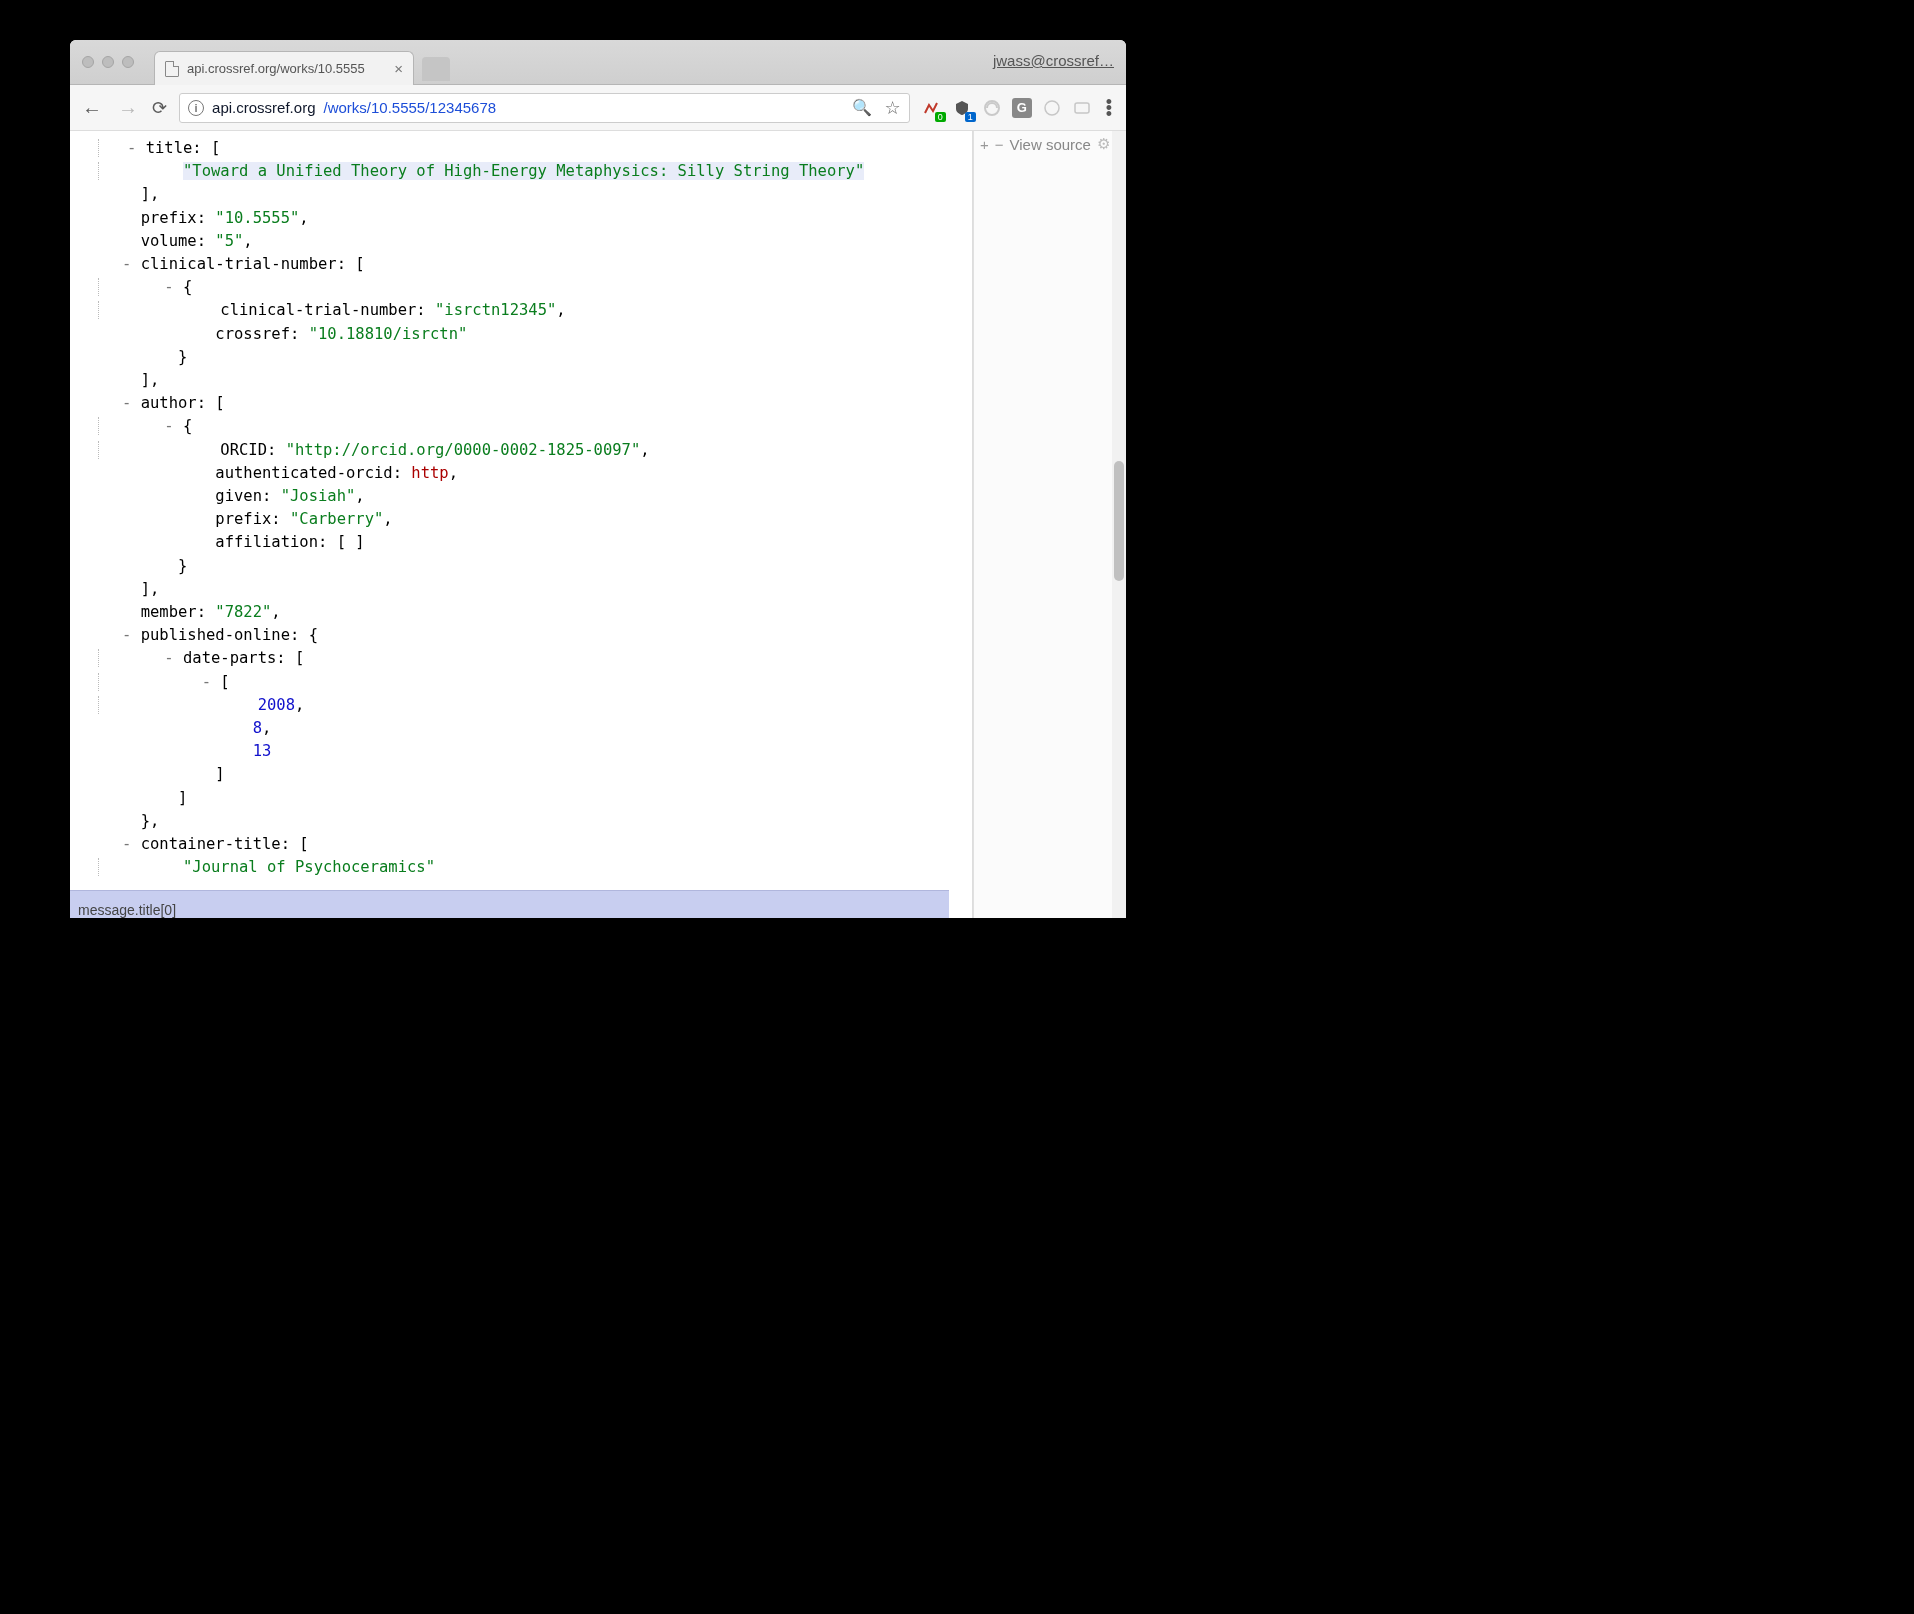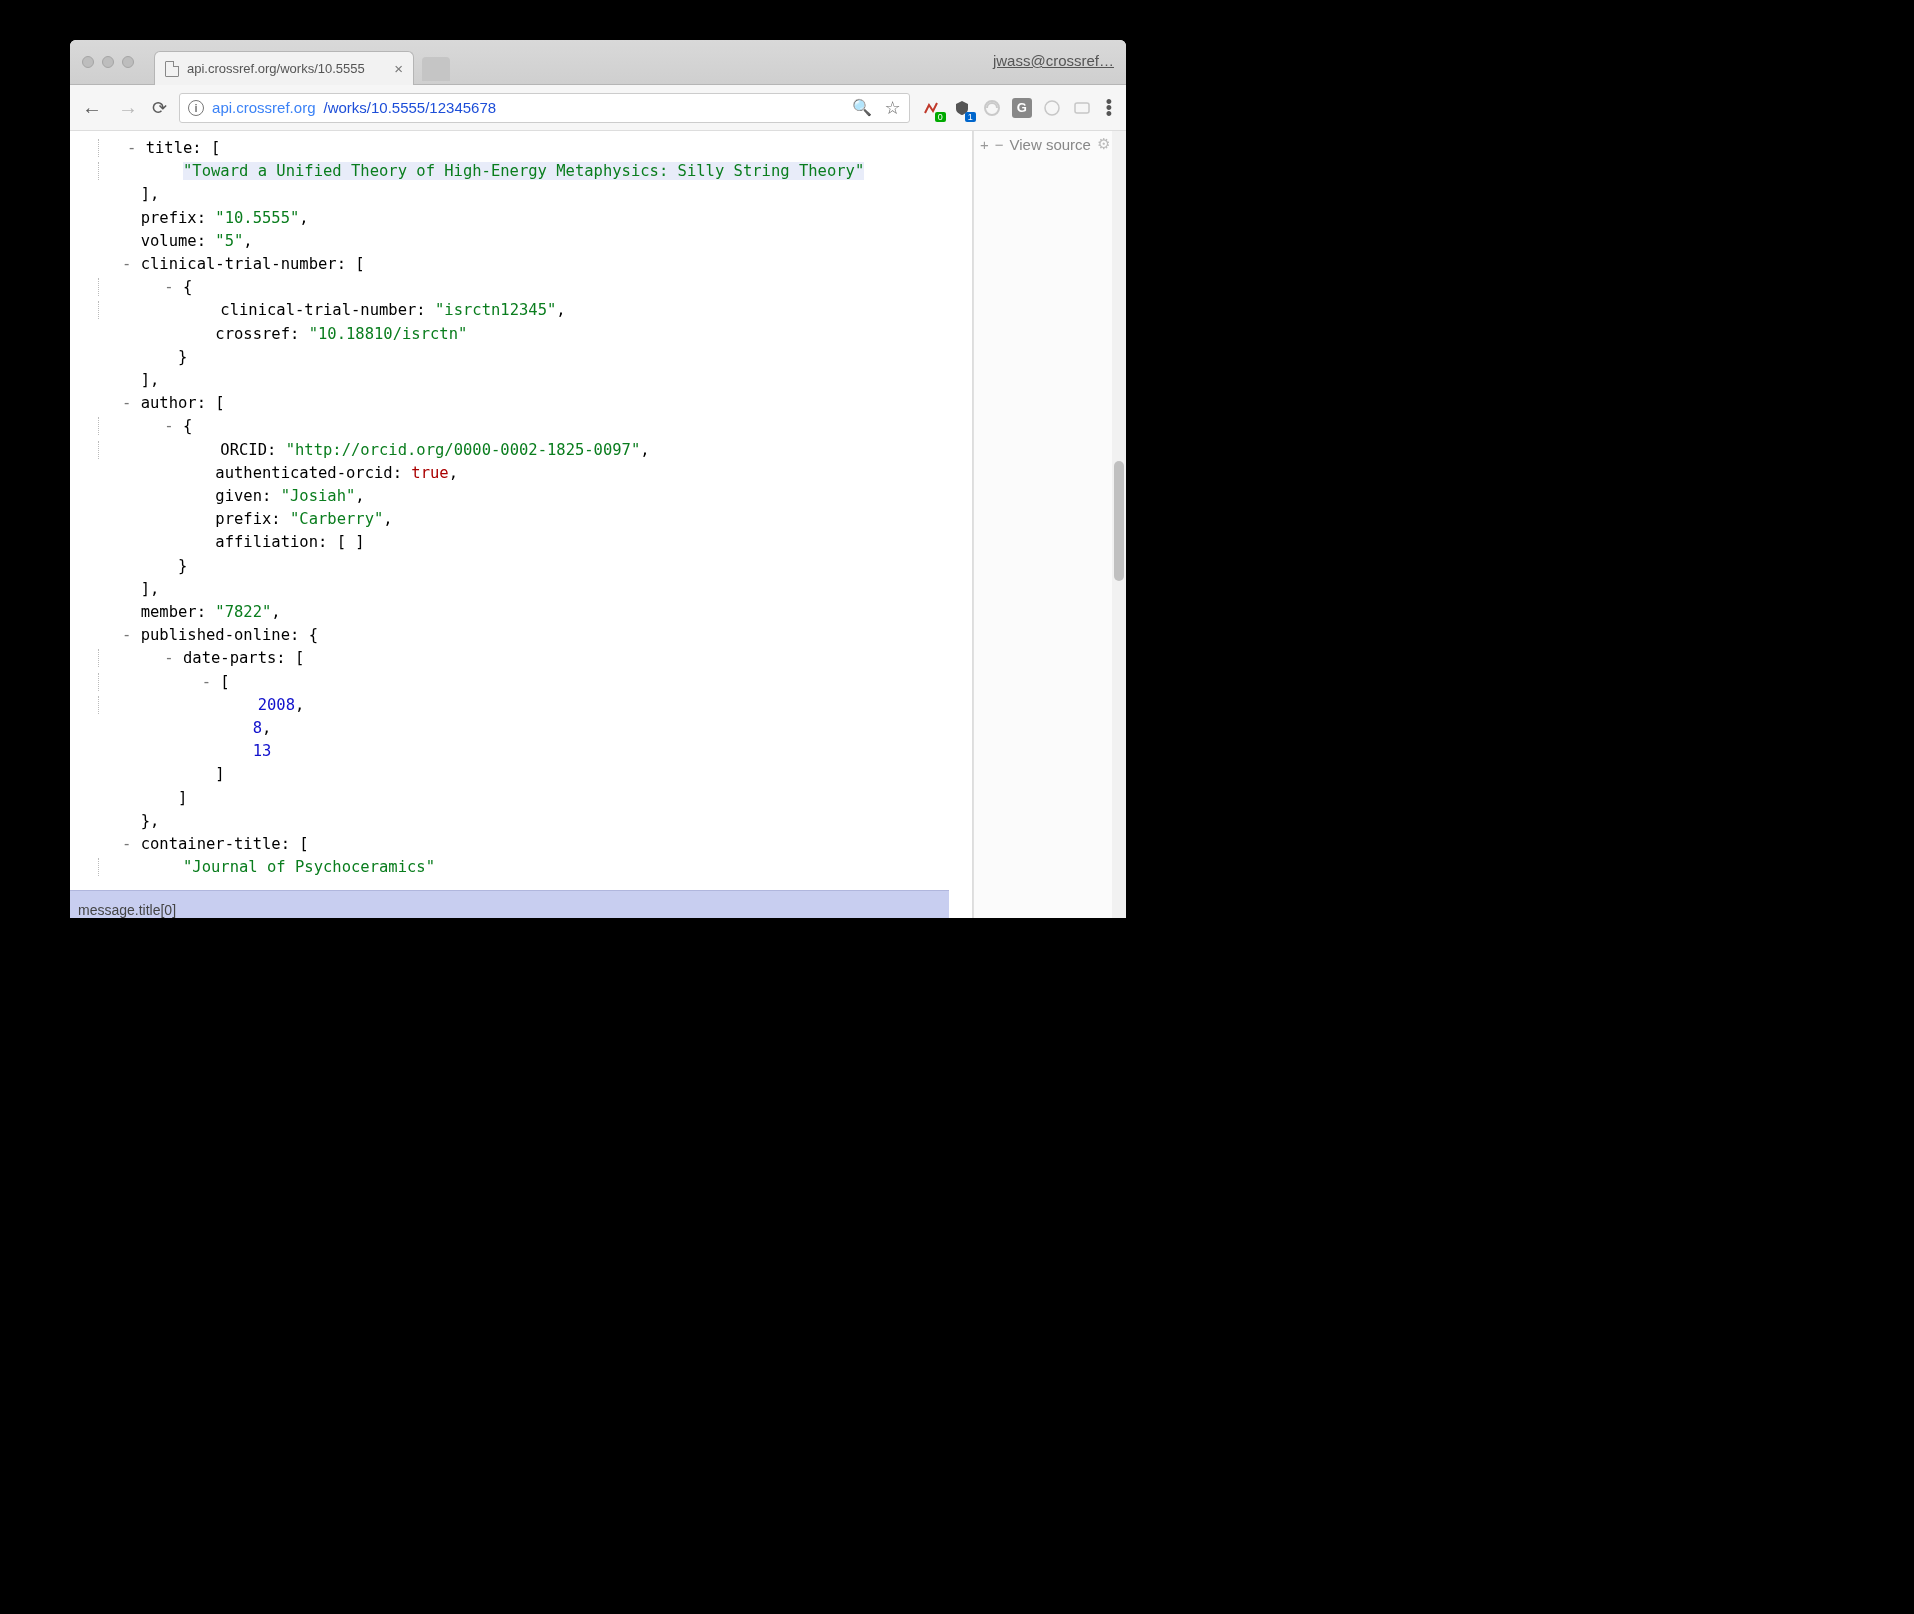--- a/index.html
+++ b/index.html
@@ -105,21 +105,21 @@
     padding: 0 8px;
     gap: 8px;
     font-size: 15px;
   }
   .omnibox .info-icon {
     width: 16px; height: 16px; border-radius: 50%;
     border: 1.5px solid #777; color: #777;
     display: flex; align-items: center; justify-content: center;
     font-size: 11px; font-weight: bold;
   }
-  .omnibox .url-prefix { color: #3b82f6; }
+  .omnibox .url-prefix { color: #0f172a; }
   .omnibox .url-suffix { color: #1d4ed8; }
   .omnibox .zoom-icon { margin-left: auto; color: #666; font-size: 16px; cursor:pointer; }
   .omnibox .star-icon { color: #666; font-size: 18px; cursor:pointer; margin-left:4px;}
   .ext-icons { display: flex; gap: 10px; align-items: center; }
   .ext-icons .ico { width: 20px; height: 20px; display:flex; align-items:center; justify-content:center; font-size:13px; }
   .ext-badge { position: relative; }
   .ext-badge .badge {
     position: absolute; bottom: -4px; right: -4px;
     font-size: 9px; color: #fff;
     padding: 0 3px; border-radius: 2px;
@@ -278,21 +278,21 @@
      <span class="k">volume:</span> <span class="s">"5"</span><span class="p">,</span>
    <span class="toggle">-</span> <span class="k">clinical-trial-number:</span><span class="p"> [</span>
 <span class="guide">       <span class="toggle">-</span> <span class="p">{</span>
 <span class="guide">             <span class="k">clinical-trial-number:</span> <span class="s">"isrctn12345"</span><span class="p">,</span>
              <span class="k">crossref:</span> <span class="s">"10.18810/isrctn"</span></span>
          <span class="p">}</span></span>
      <span class="p">],</span>
    <span class="toggle">-</span> <span class="k">author:</span><span class="p"> [</span>
 <span class="guide">       <span class="toggle">-</span> <span class="p">{</span>
 <span class="guide">             <span class="k">ORCID:</span> <span class="s">"http://orcid.org/0000-0002-1825-0097"</span><span class="p">,</span>
-             <span class="k">authenticated-orcid:</span> <span class="b">true</span><span class="p">,</span>
+             <span class="k">authenticated-orcid:</span> <span class="b">http</span><span class="p">,</span>
              <span class="k">given:</span> <span class="s">"Josiah"</span><span class="p">,</span>
              <span class="k">prefix:</span> <span class="s">"Carberry"</span><span class="p">,</span>
              <span class="k">affiliation:</span> <span class="p">[ ]</span></span>
          <span class="p">}</span></span>
      <span class="p">],</span>
      <span class="k">member:</span> <span class="s">"7822"</span><span class="p">,</span>
    <span class="toggle">-</span> <span class="k">published-online:</span><span class="p"> {</span>
 <span class="guide">       <span class="toggle">-</span> <span class="k">date-parts:</span><span class="p"> [</span>
 <span class="guide">           <span class="toggle">-</span> <span class="p">[</span>
 <span class="guide">                 <span class="n">2008</span><span class="p">,</span>

